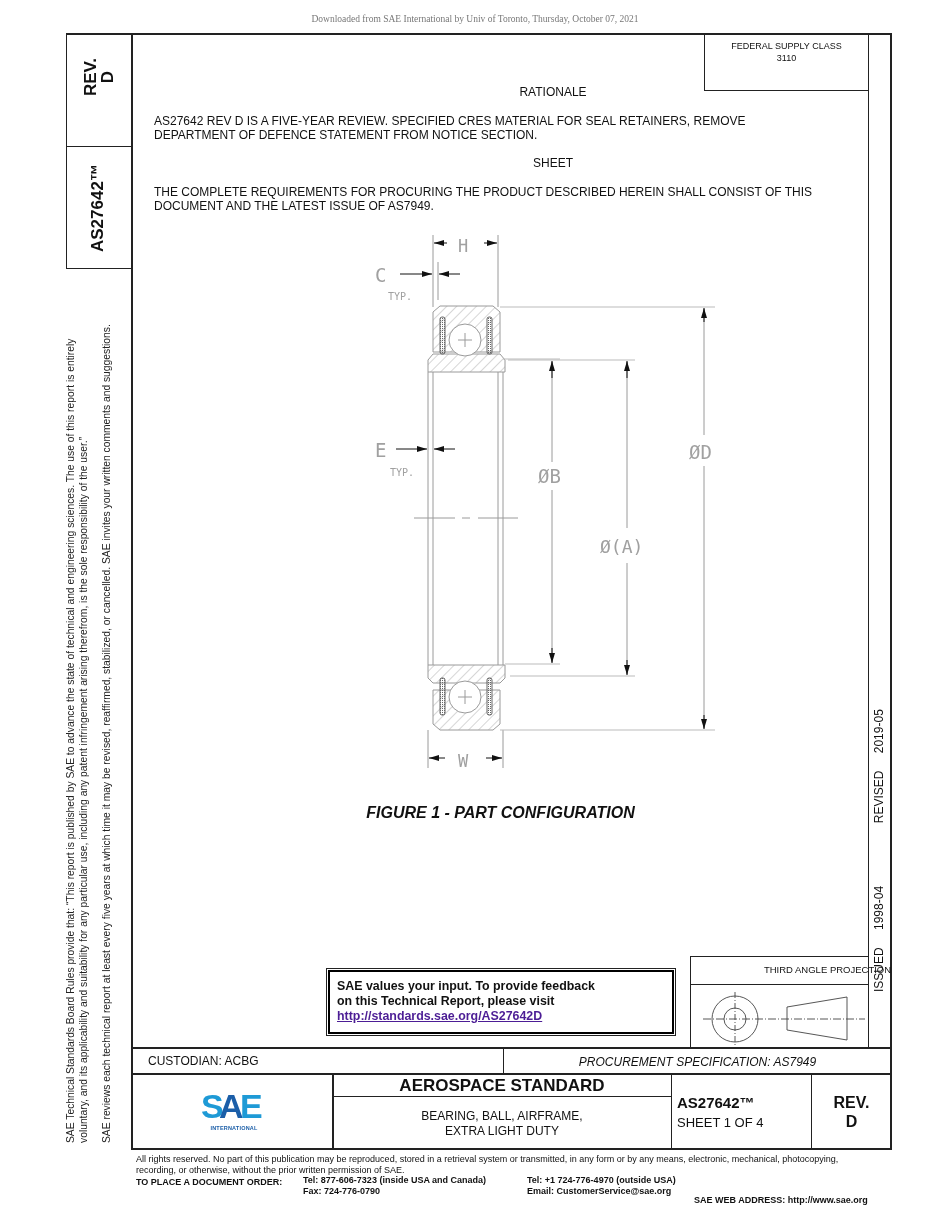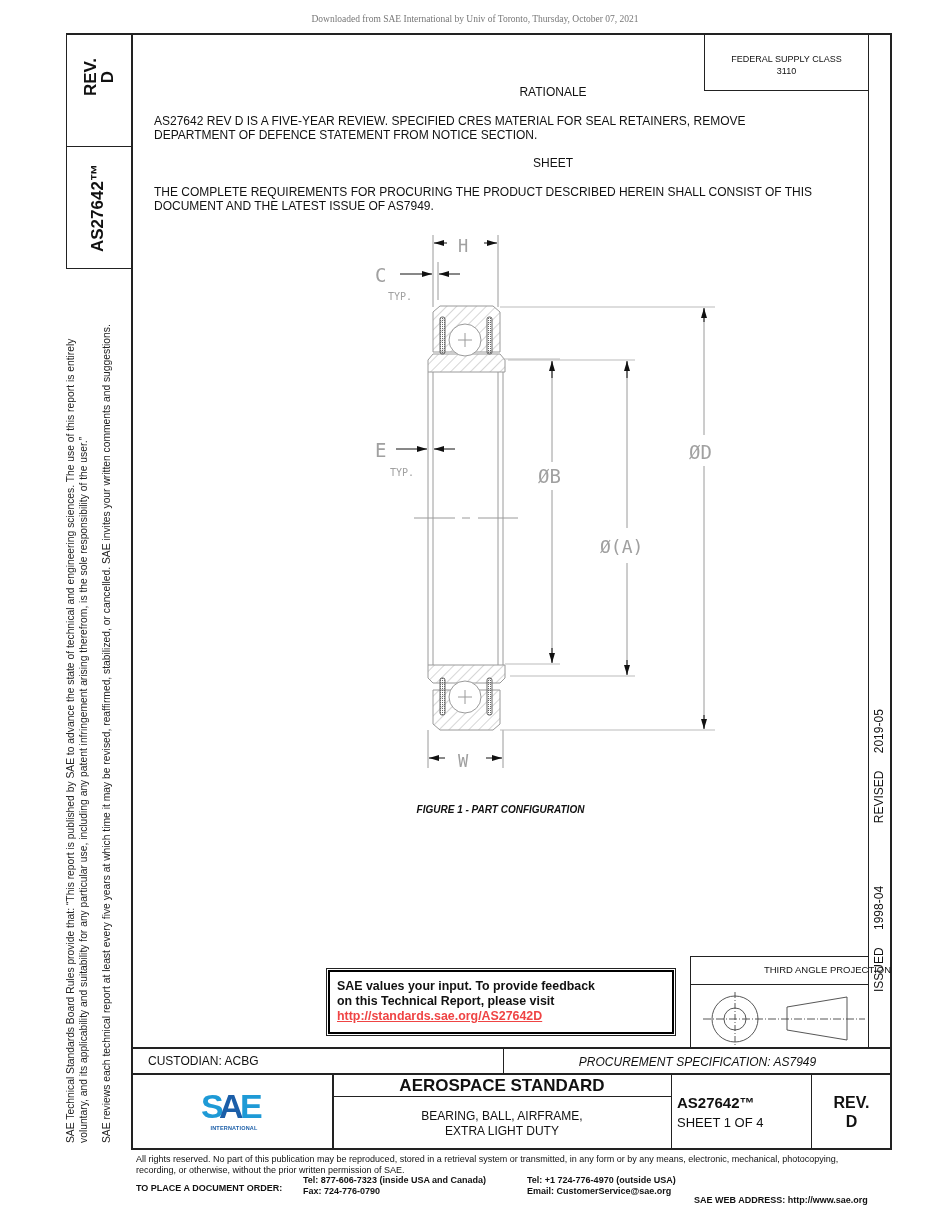--- a/index.html
+++ b/index.html
@@ -5,27 +5,27 @@
   html, body { margin:0; padding:0; background:#fff; }
   body { width:950px; height:1230px; position:relative; overflow:hidden; font-family:"Liberation Sans", sans-serif; color:#111; }
   .abs { position:absolute; }
   .download-note { left:0; top:14px; width:950px; text-align:center; font-family:"Liberation Serif", serif; font-size:9.5px; color:#777; }
   .line { position:absolute; background:#222; }
   .box { position:absolute; border:1.3px solid #222; box-sizing:border-box; }
   .vert { position:absolute; transform-origin:left top; transform:rotate(-90deg); white-space:nowrap; }
   .rev-side { left:82px; top:112px; font-weight:bold; font-size:17px; text-align:center; line-height:17px; width:70px; }
   .as-side { left:88px; top:252px; font-weight:bold; font-size:17px; }
   .disclaimer { font-size:10.3px; color:#222; line-height:13px; }
-  .fsc { left:704px; top:34px; width:164px; height:57px; text-align:center; font-size:9px; padding-top:19px; line-height:12px; }
+  .fsc { left:704px; top:34px; width:164px; height:57px; text-align:center; font-size:9px; padding-top:6px; line-height:12px; }
   .heading { left:132px; width:842px; text-align:center; font-size:12px; }
   .para { left:154px; width:700px; font-size:12px; line-height:14px; }
-  .fig-caption { left:132px; width:737px; top:804px; text-align:center; font-size:10px; font-weight:bold; font-style:italic; }
+  .fig-caption { left:132px; width:737px; top:804px; text-align:center; font-size:16px; font-weight:bold; font-style:italic; }
   .side-dates { left:872px; top:1000px; font-size:12px; word-spacing:14px; }
   .feedback { left:328px; top:970px; width:346px; height:64px; border:2px solid #000000; outline:1px solid #222; outline-offset:1px; box-sizing:border-box; padding:7px 7px; font-weight:bold; font-size:12.4px; line-height:15px; }
-  .feedback a { color:#ef4444; text-decoration:underline; }
+  .feedback a { color:#4c1d95; text-decoration:underline; }
   .third-label { font-size:9.5px; text-align:center; }
   .cell-text { position:absolute; font-size:12px; }
   .title-big { font-weight:bold; font-size:17px; }
   .copyright { left:136px; top:1154px; font-size:9px; line-height:10.5px; width:760px; }
   .order-row { font-weight:bold; font-size:9px; }
 </style>
 </head>
 <body>
 
 <div class="abs download-note">Downloaded from SAE International by Univ of Toronto, Thursday, October 07, 2021</div>
@@ -222,20 +222,20 @@
 <div class="cell-text" style="left:677px; top:1115px; font-size:13px;">SHEET 1 OF 4</div>
 <div class="cell-text" style="left:812px; top:1093px; width:79px; text-align:center; font-weight:bold; font-size:16px; line-height:19px;">
   <div>REV.</div>
   <div>D</div>
 </div>
 
 <div class="abs copyright">
   <div>All rights reserved. No part of this publication may be reproduced, stored in a retrieval system or transmitted, in any form or by any means, electronic, mechanical, photocopying,</div>
   <div>recording, or otherwise, without the prior written permission of SAE.</div>
   <div class="order-row" style="position:relative; height:22px;">
-    <span class="abs" style="left:0; top:8px;">TO PLACE A DOCUMENT ORDER:</span>
+    <span class="abs" style="left:0; top:2px;">TO PLACE A DOCUMENT ORDER:</span>
     <span class="abs" style="left:167px; top:0;">Tel: 877-606-7323 (inside USA and Canada)</span>
     <span class="abs" style="left:167px; top:10.5px;">Fax: 724-776-0790</span>
     <span class="abs" style="left:391px; top:0;">Tel: +1 724-776-4970 (outside USA)</span>
     <span class="abs" style="left:391px; top:10.5px;">Email: CustomerService@sae.org</span>
     <span class="abs" style="left:558px; top:20px;">SAE WEB ADDRESS: http://www.sae.org</span>
   </div>
 </div>
 
 </body></html>

